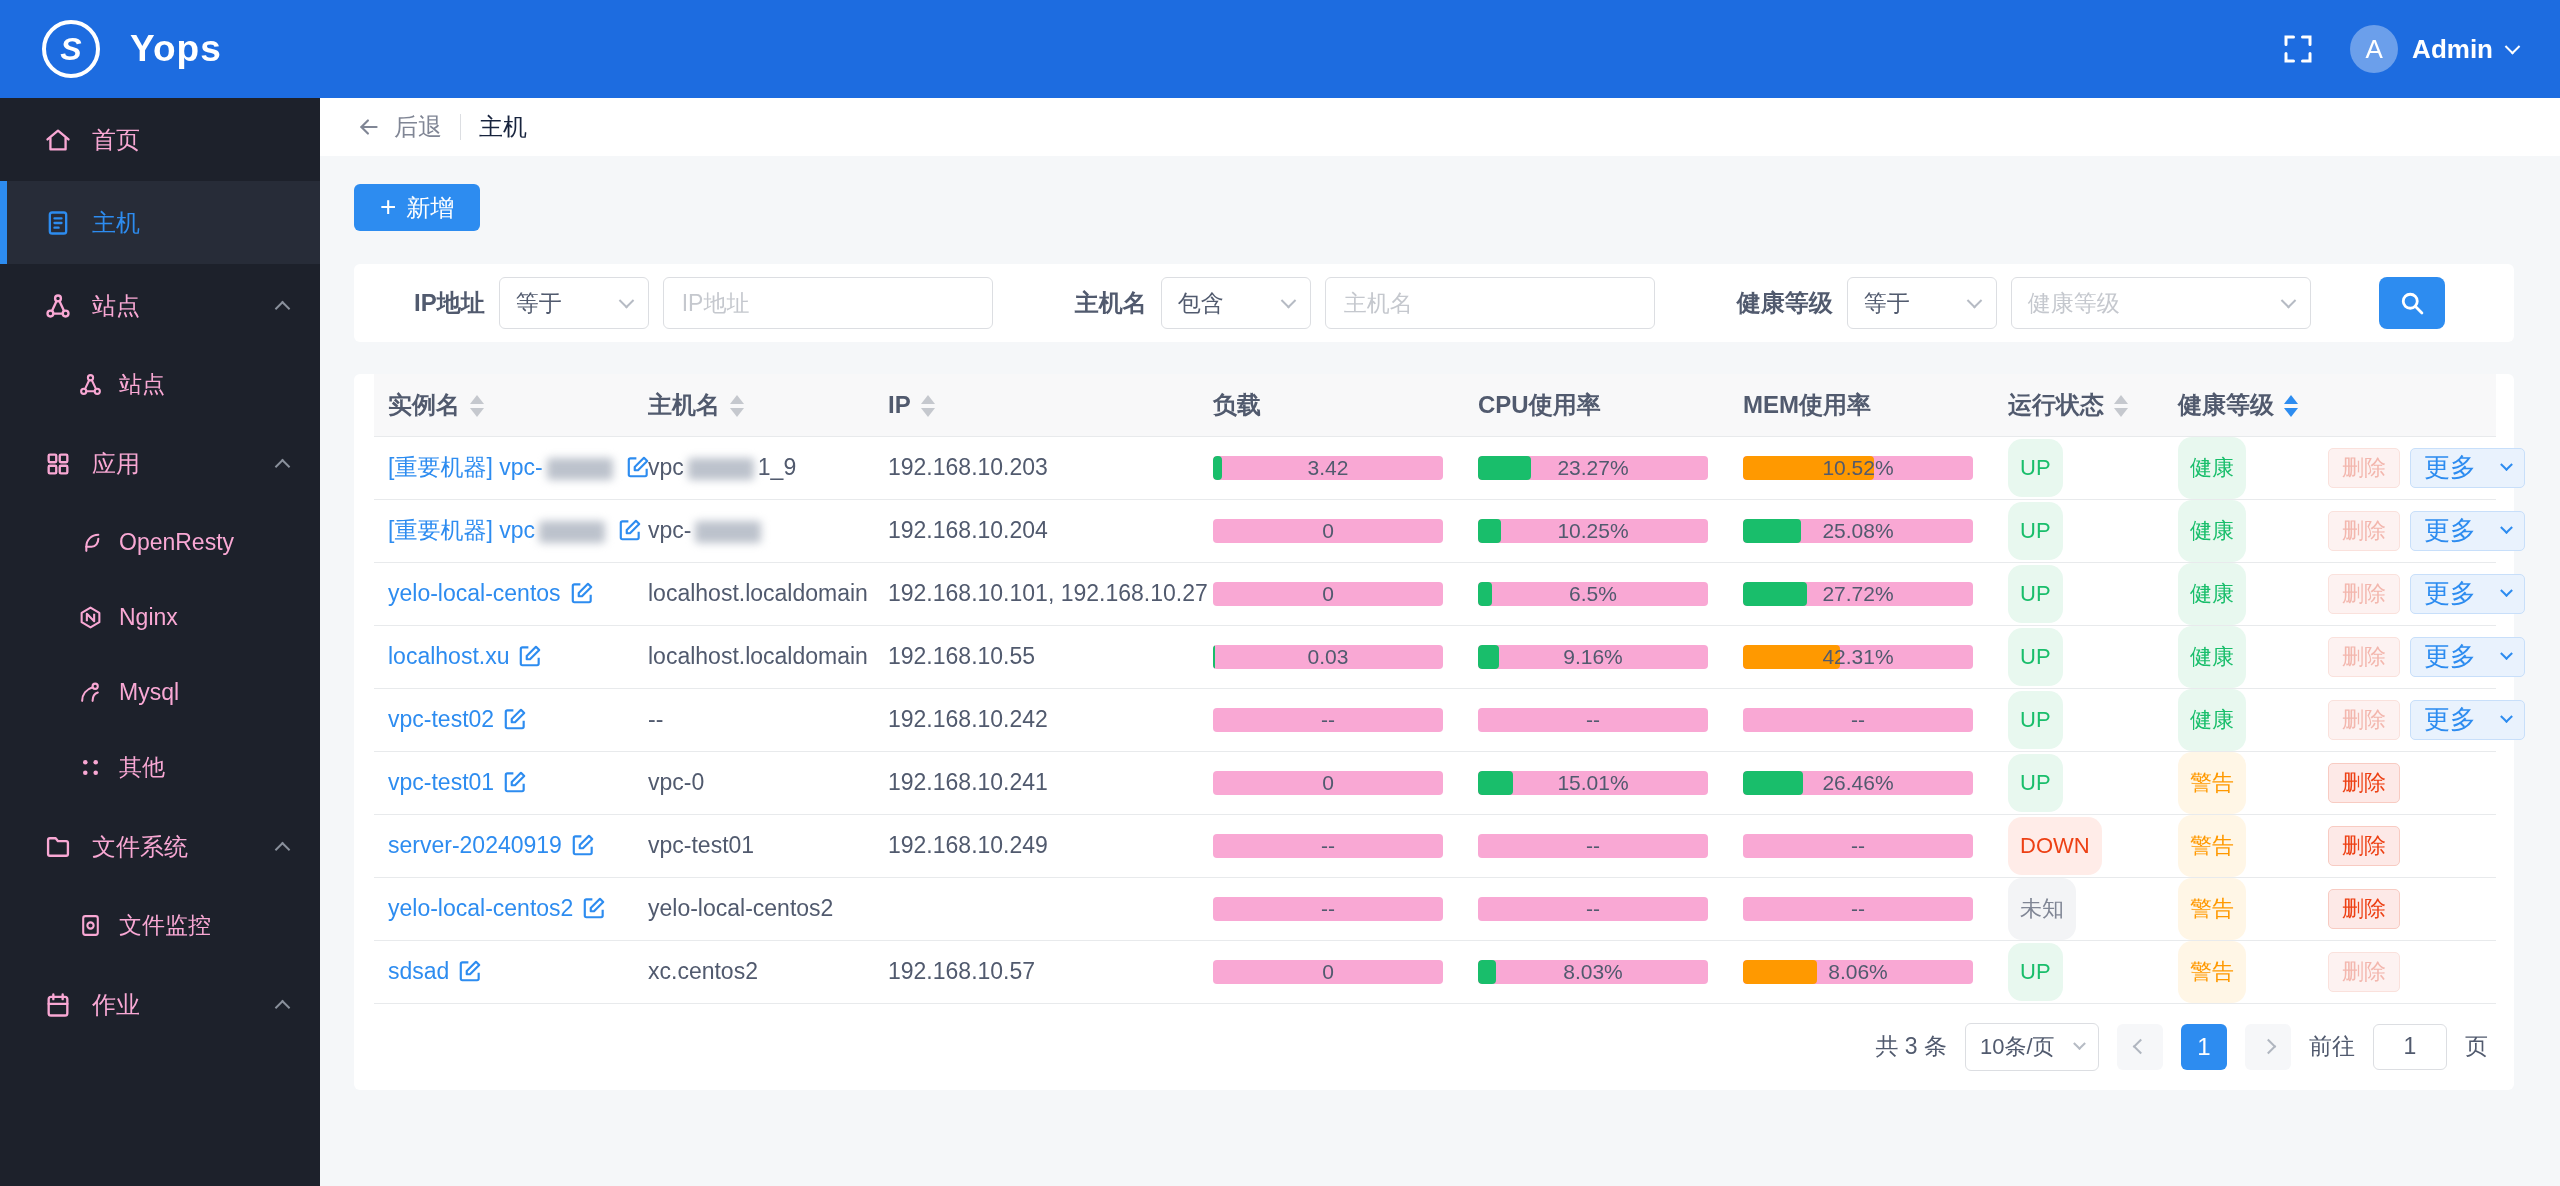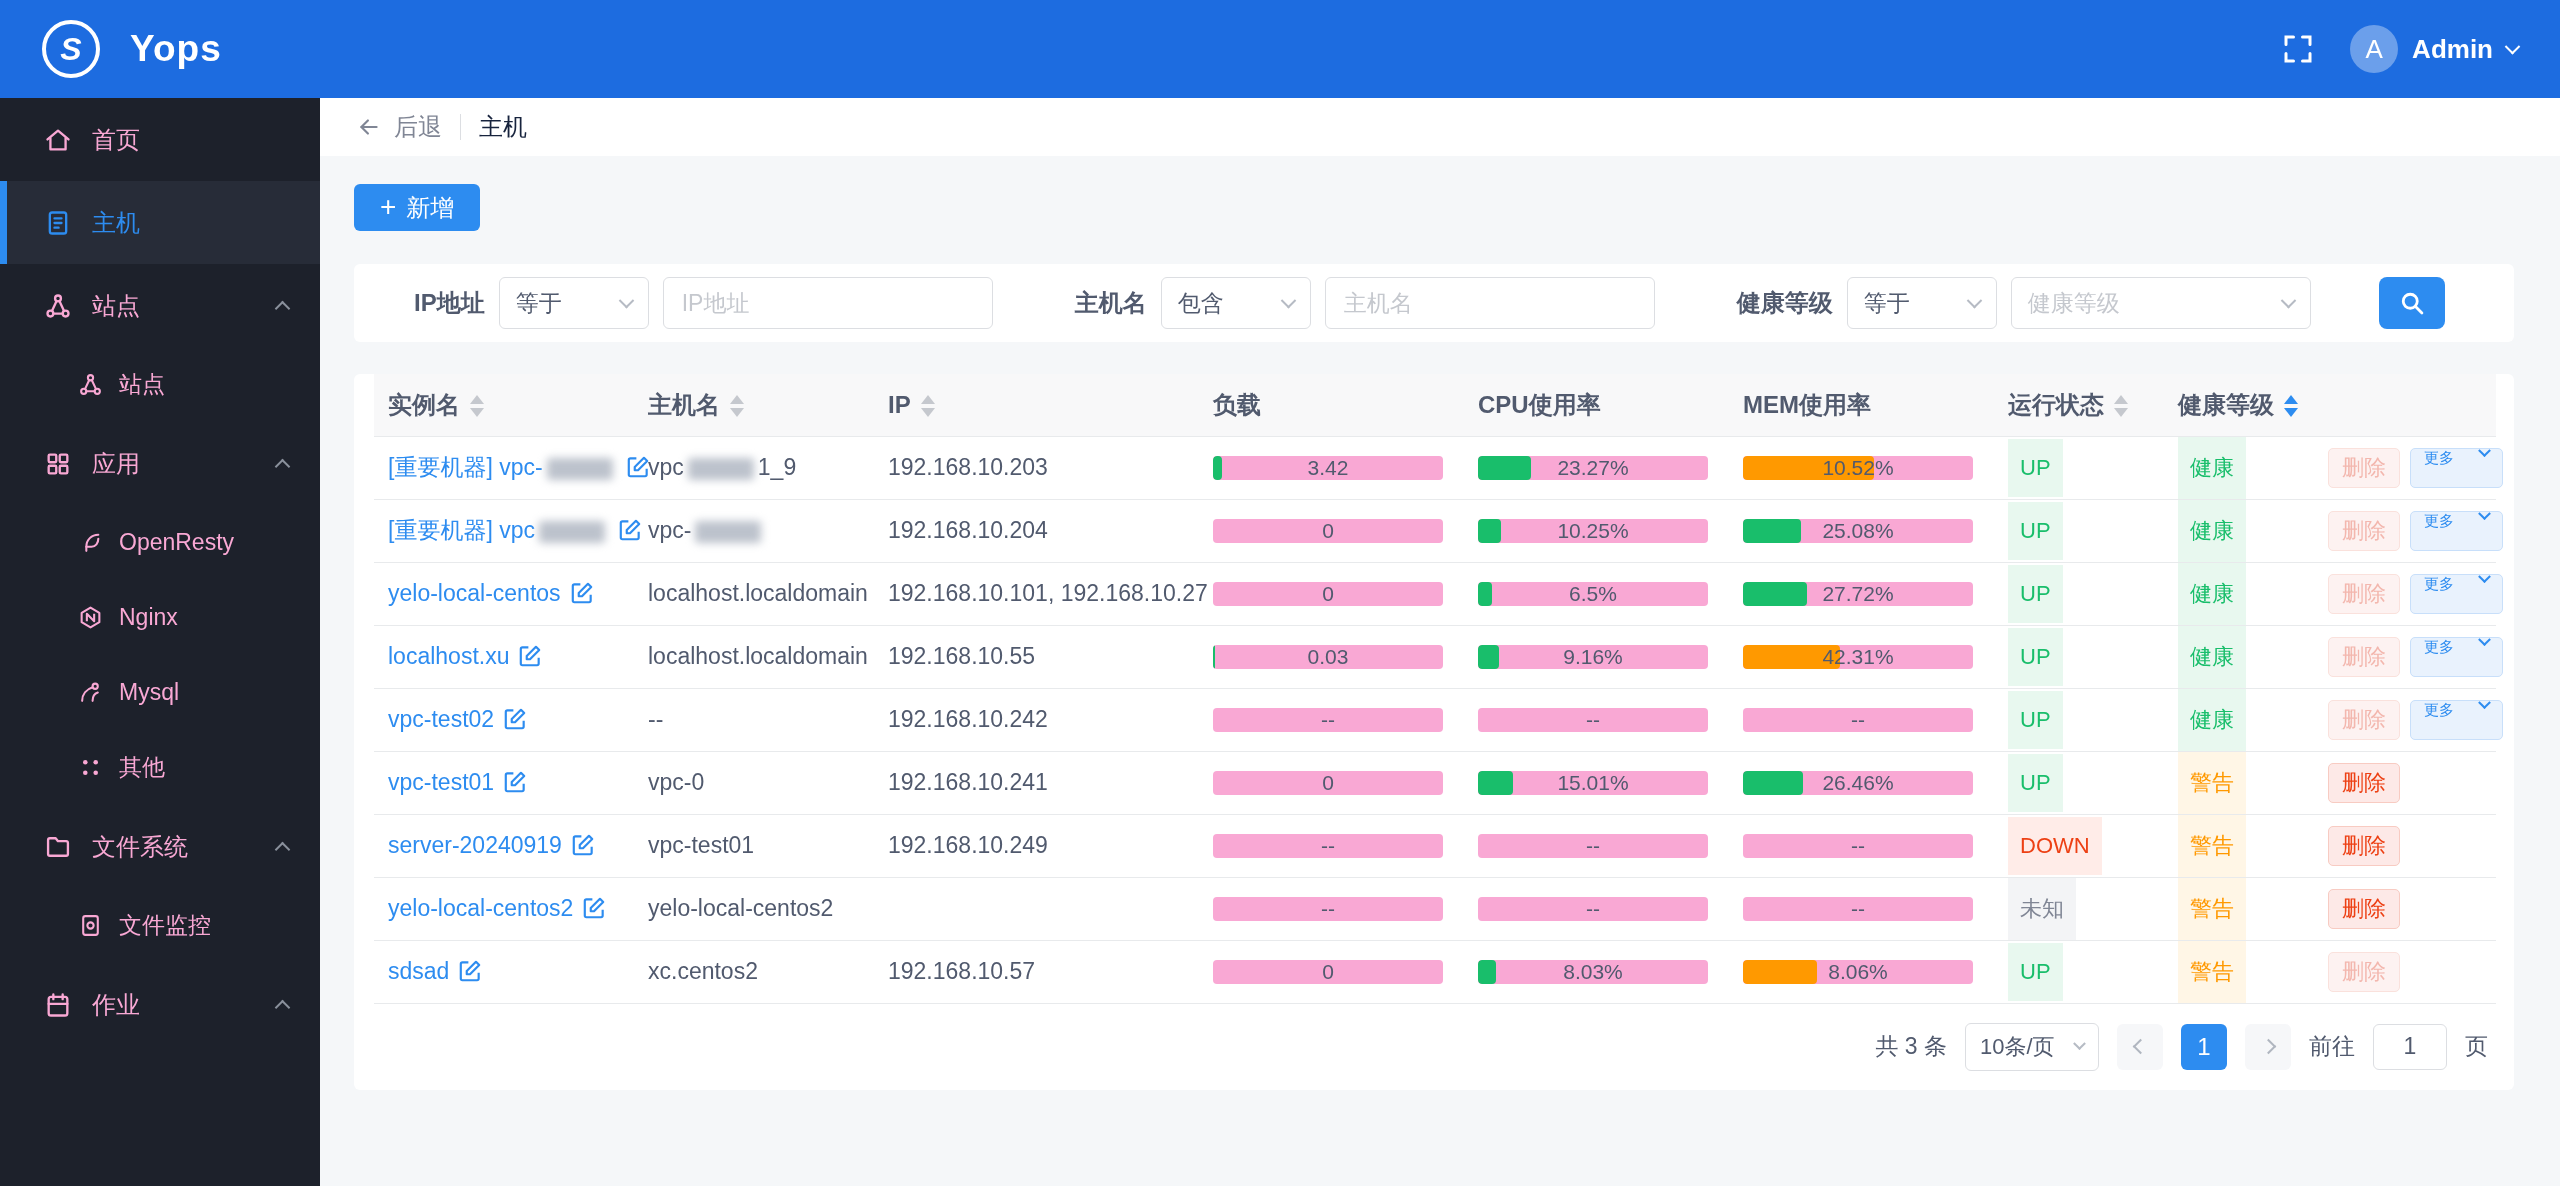--- a/index.html
+++ b/index.html
@@ -63,25 +63,25 @@
 .sorter .s-down{border-top:9px solid #c5c8ce}
 th.sorted .s-up{border-bottom-color:#2d8cf0}
 th.sorted .s-down{border-top-color:#2d8cf0}
 .inst-link{color:#2d8cf0;cursor:pointer;text-decoration:none}
 .edit-ic{color:#2d8cf0;display:inline-block;vertical-align:-5px;margin-left:8px;cursor:pointer}
 .edit-ic svg{width:26px;height:26px}
 .redact{display:inline-block;width:66px;height:22px;background:#bcc2cc;border-radius:3px;filter:blur(4px);vertical-align:middle;margin:0 4px}
 .bar{position:relative;width:230px;height:24px;background:#f9a8d4;border-radius:4px;overflow:hidden}
 .bar-fill{position:absolute;left:0;top:0;height:100%;border-radius:4px}
 .bar-txt{position:absolute;left:0;top:0;width:100%;height:100%;text-align:center;font-size:21px;line-height:24px;color:#515a6e}
-.pill{display:inline-block;padding:16px 12px;border-radius:0;font-size:22px}
+.pill{display:inline-block;padding:16px 12px;border-radius:14px;font-size:22px}
 .actions{display:flex;gap:10px;align-items:center}
 .btn-del{height:40px;padding:0 13px;font-size:22px;border-radius:5px;background:#fde9e7;color:#ed4014;border:1px solid #f8cbc2;cursor:pointer;font-family:inherit;white-space:nowrap}
 .btn-del.disabled{background:#fdf2f1;color:#f3b7ae;border-color:#fae1dc;cursor:not-allowed}
-.btn-more{height:40px;padding:0 13px;font-size:15px;border-radius:5px;background:#e9f2fd;color:#2d8cf0;border:1px solid #c8dffa;display:inline-flex;gap:26px;cursor:pointer;font-family:inherit;white-space:nowrap}
+.btn-more{height:40px;padding:0 13px;font-size:26px;border-radius:5px;background:#e9f2fd;color:#2d8cf0;border:1px solid #c8dffa;display:inline-flex;align-items:center;gap:26px;cursor:pointer;font-family:inherit;white-space:nowrap}
 .btn-more .chev{width:9px;height:9px}
 
 .pagination{height:86px;display:flex;align-items:center;justify-content:flex-end;gap:18px;font-size:23px;color:#515a6e;padding-right:6px}
 .pg-select{height:48px;min-width:134px;border:1px solid #dcdee2;border-radius:6px;display:flex;align-items:center;justify-content:space-between;padding:0 14px;font-size:22px;gap:12px;cursor:pointer}
 .pg-select .chev{color:#b6bbc4;width:9px;height:9px}
 .pg-btn{width:46px;height:46px;border-radius:6px;background:#f6f7f9;display:flex;align-items:center;justify-content:center;color:#b0b6c0;cursor:pointer;border:none}
 .pg-cur{width:46px;height:46px;border-radius:6px;background:#2d8cf0;color:#fff;display:flex;align-items:center;justify-content:center;font-size:24px;cursor:pointer}
 .pg-input{width:74px;height:46px;border:1px solid #dcdee2;border-radius:6px;text-align:center;font-size:23px;color:#515a6e;font-family:inherit;outline:none}
 </style>
 </head>

